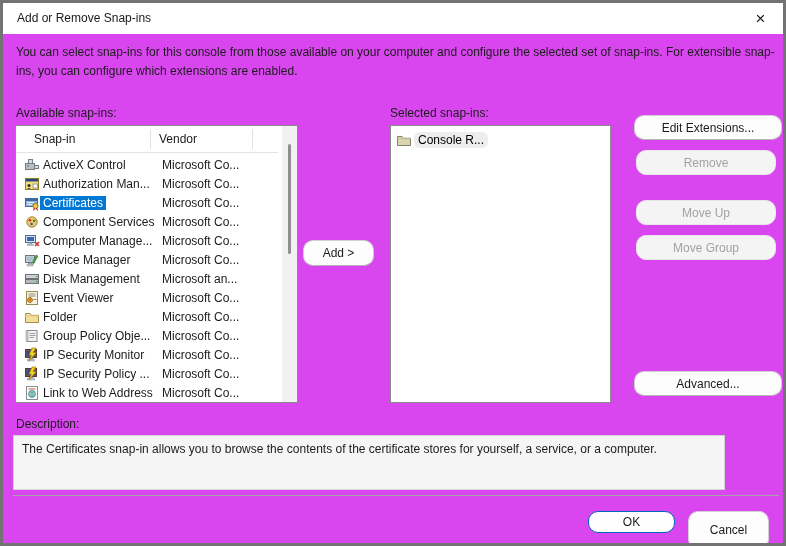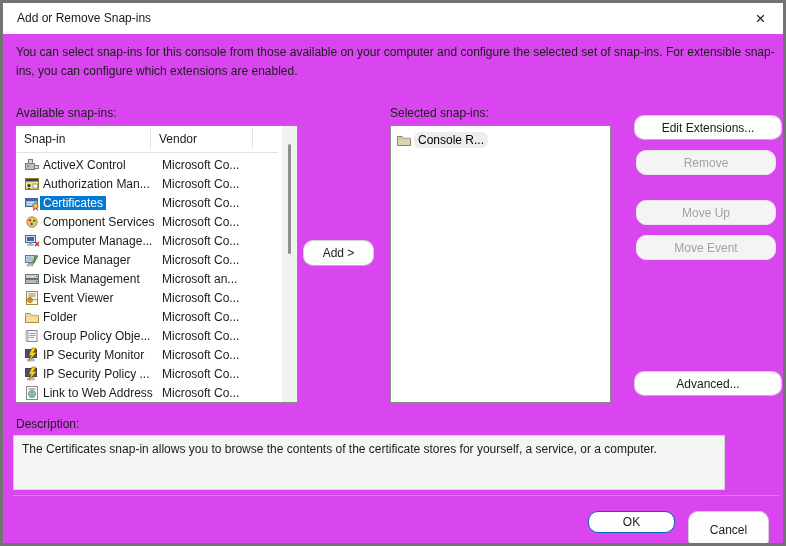--- a/index.html
+++ b/index.html
@@ -12,21 +12,21 @@
   .titlebar{position:absolute;left:0;top:0;width:100%;height:31px;background:#ffffff;}
   .title{position:absolute;left:14px;top:0;line-height:31px;font-size:12px;color:#191919;}
   .close-btn{position:absolute;right:0;top:0;width:45px;height:31px;display:flex;align-items:center;justify-content:center;font-size:17px;color:#1a1a1a;cursor:default;}
   .intro{position:absolute;left:13px;top:40px;width:762px;line-height:19px;color:#1b1b1b;}
   .sec-label{position:absolute;color:#1b1b1b;}
   .listbox{position:absolute;background:#ffffff;border:1px solid #8b8b8b;}
   #list-available{left:12px;top:122px;width:283px;height:278px;}
   #list-selected{left:387px;top:122px;width:221px;height:278px;}
   .lv-header{position:relative;height:27px;}
   .h-col{position:absolute;top:6px;white-space:nowrap;}
-  .h-snapin{left:8px;}
+  .h-snapin{left:18px;}
   .h-vendor{left:143px;}
   .h-div{position:absolute;top:3px;height:20px;width:1px;background:#e2e2e2;}
   .h-line{position:absolute;left:0;top:26px;width:262px;height:1px;background:#e2e2e2;}
   .lv-rows{position:absolute;left:0;top:29px;right:16px;}
   .lv-row{height:19px;display:flex;align-items:center;padding-left:8px;white-space:nowrap;}
   .sicon{width:16px;height:16px;flex:none;display:inline-block;}
   .sicon svg{width:16px;height:16px;display:block;}
   .lv-name{width:117px;overflow:hidden;flex:none;}
   .lv-name .nm{padding:1px 3px;}
   .lv-row.sel .nm{background:#0078d4;color:#ffffff;}
@@ -259,21 +259,21 @@
             </svg>
           </span>
           <span class="nm">Console R...</span>
         </div>
       </div>
   </div>
 
   <div class="btn enabled" id="btn-edit">Edit Extensions...</div>
   <div class="btn disabled" id="btn-remove">Remove</div>
   <div class="btn disabled" id="btn-moveup">Move Up</div>
-  <div class="btn disabled" id="btn-movedown">Move Event</div>
+  <div class="btn disabled" id="btn-movedown">Move Group</div>
   <div class="btn enabled" id="btn-advanced">Advanced...</div>
 
   <div class="sec-label" id="desc-label">Description:</div>
   <div id="desc-box">
     <span>The Certificates snap-in allows you to browse the contents of the certificate stores for yourself, a service, or a computer.</span>
   </div>
 
   <div id="separator"></div>
 
   <div class="btn default" id="btn-ok">OK</div>

